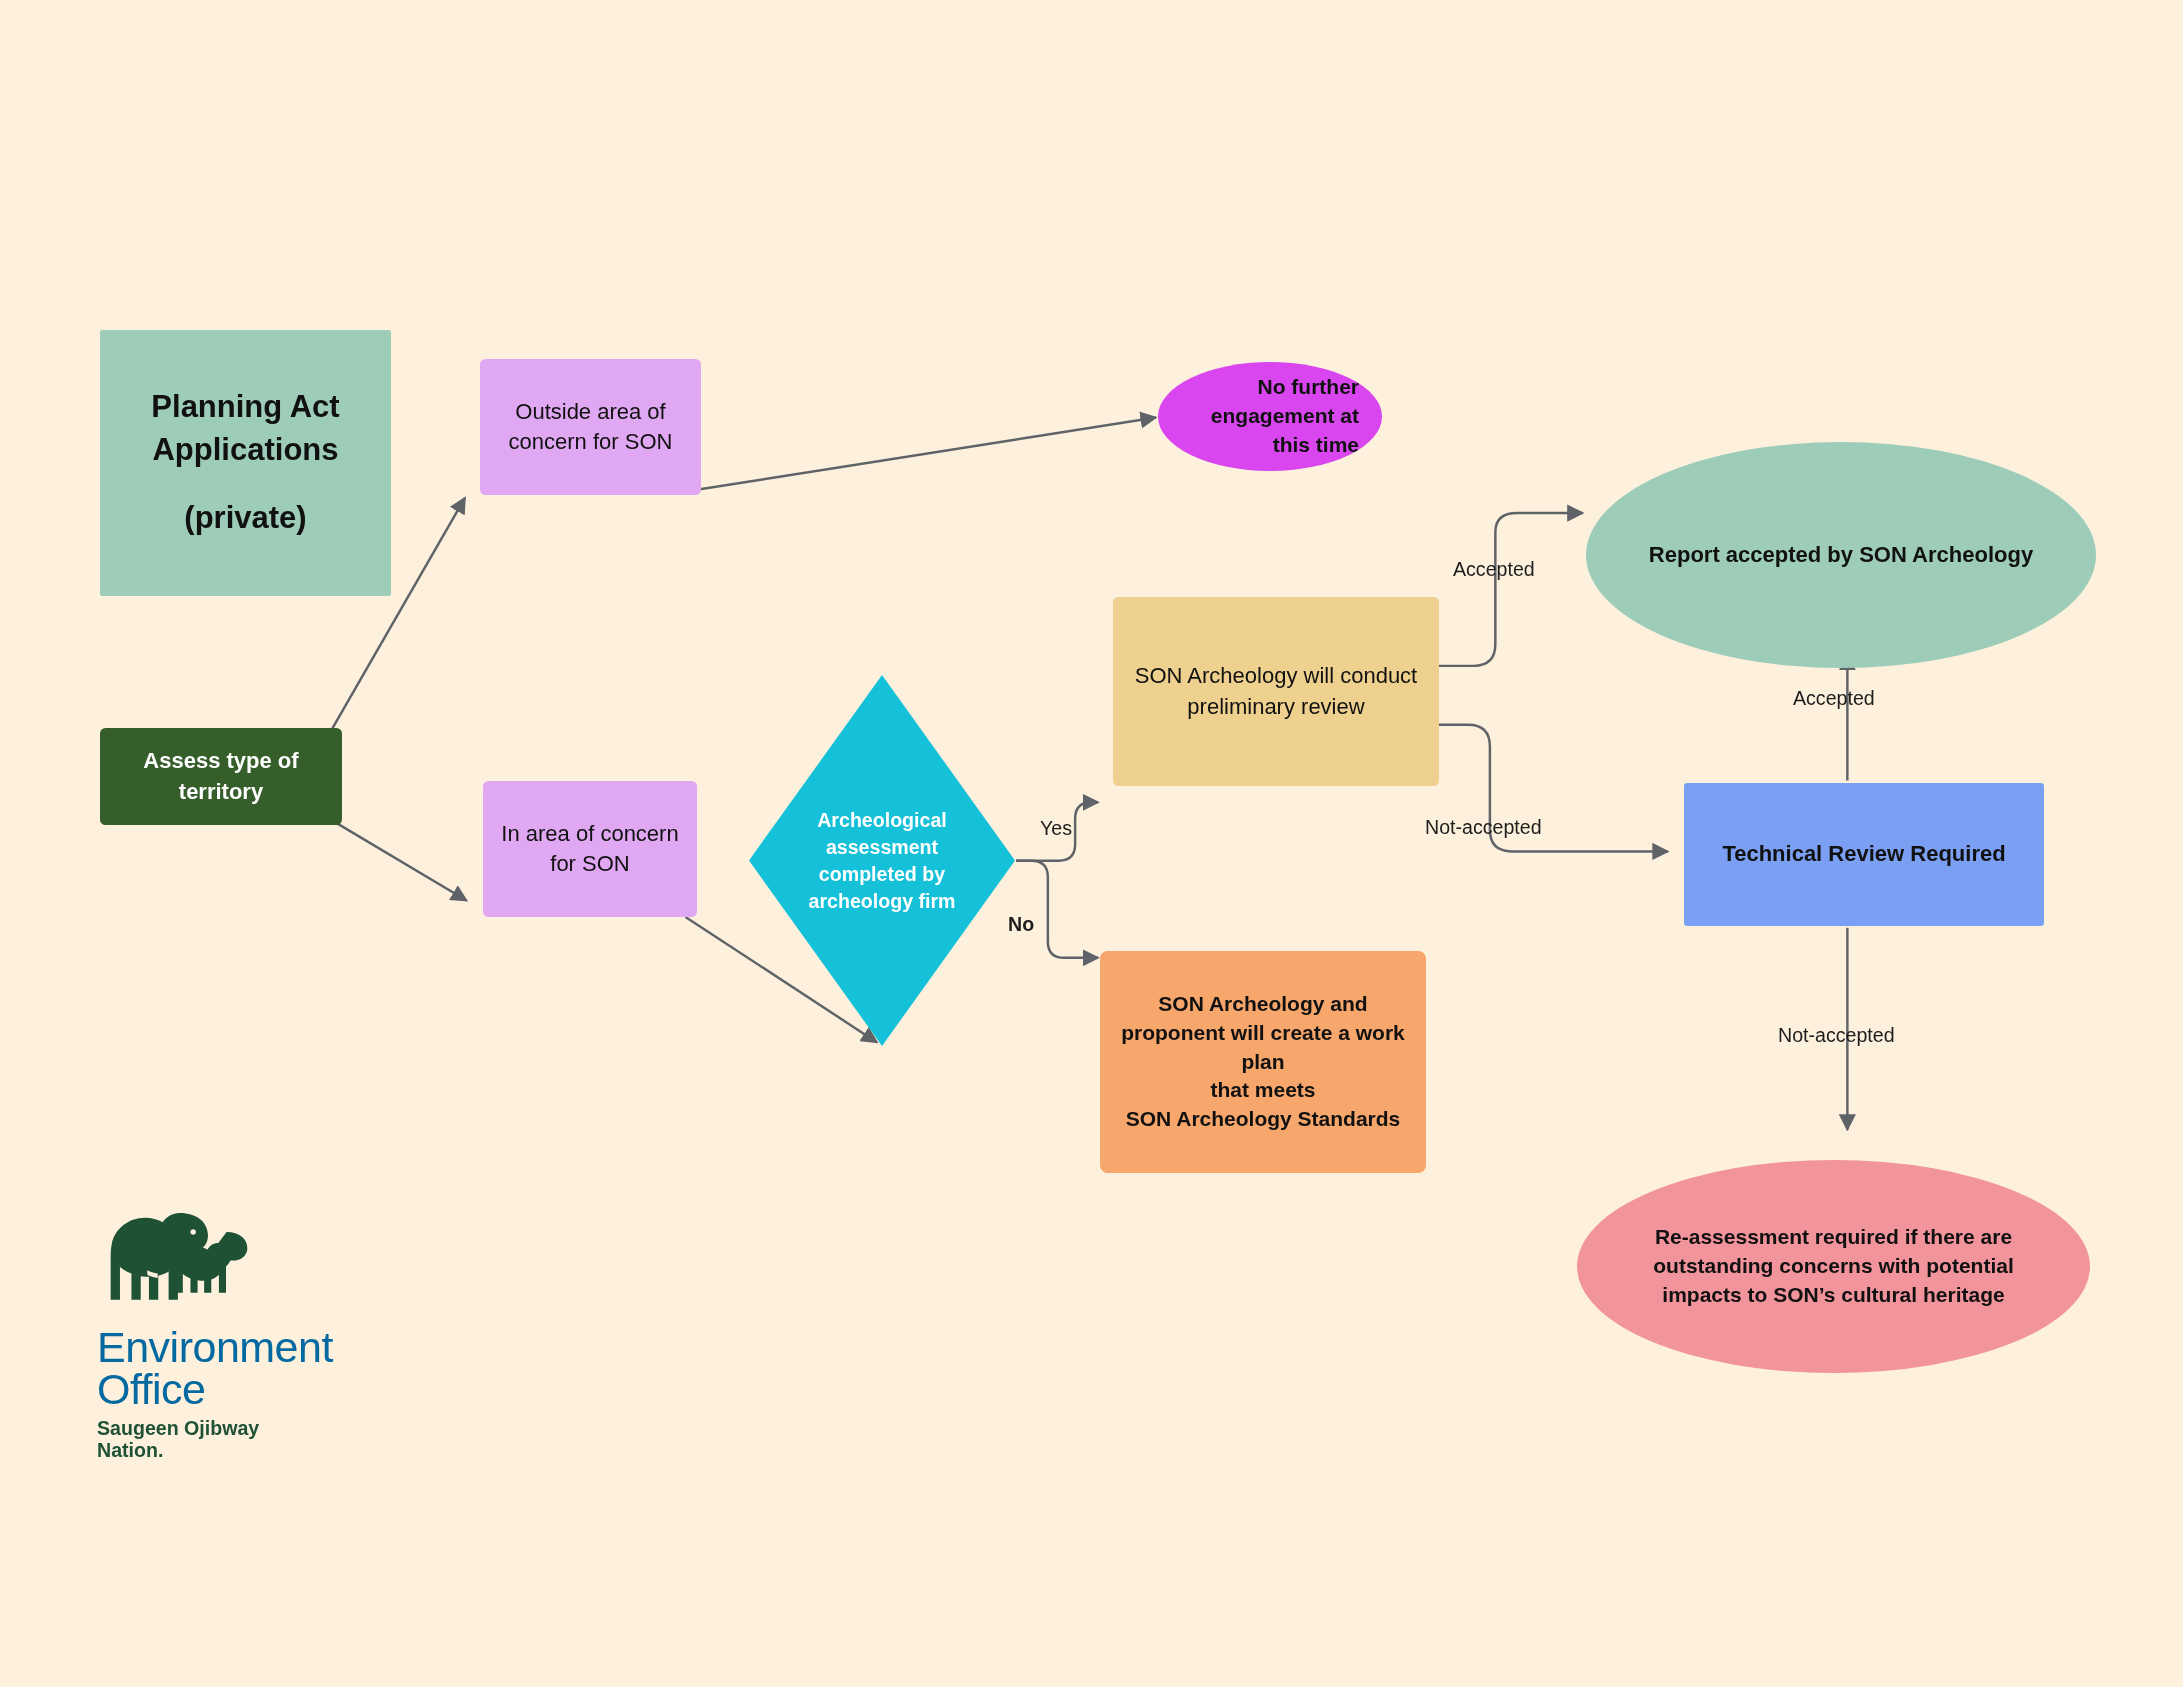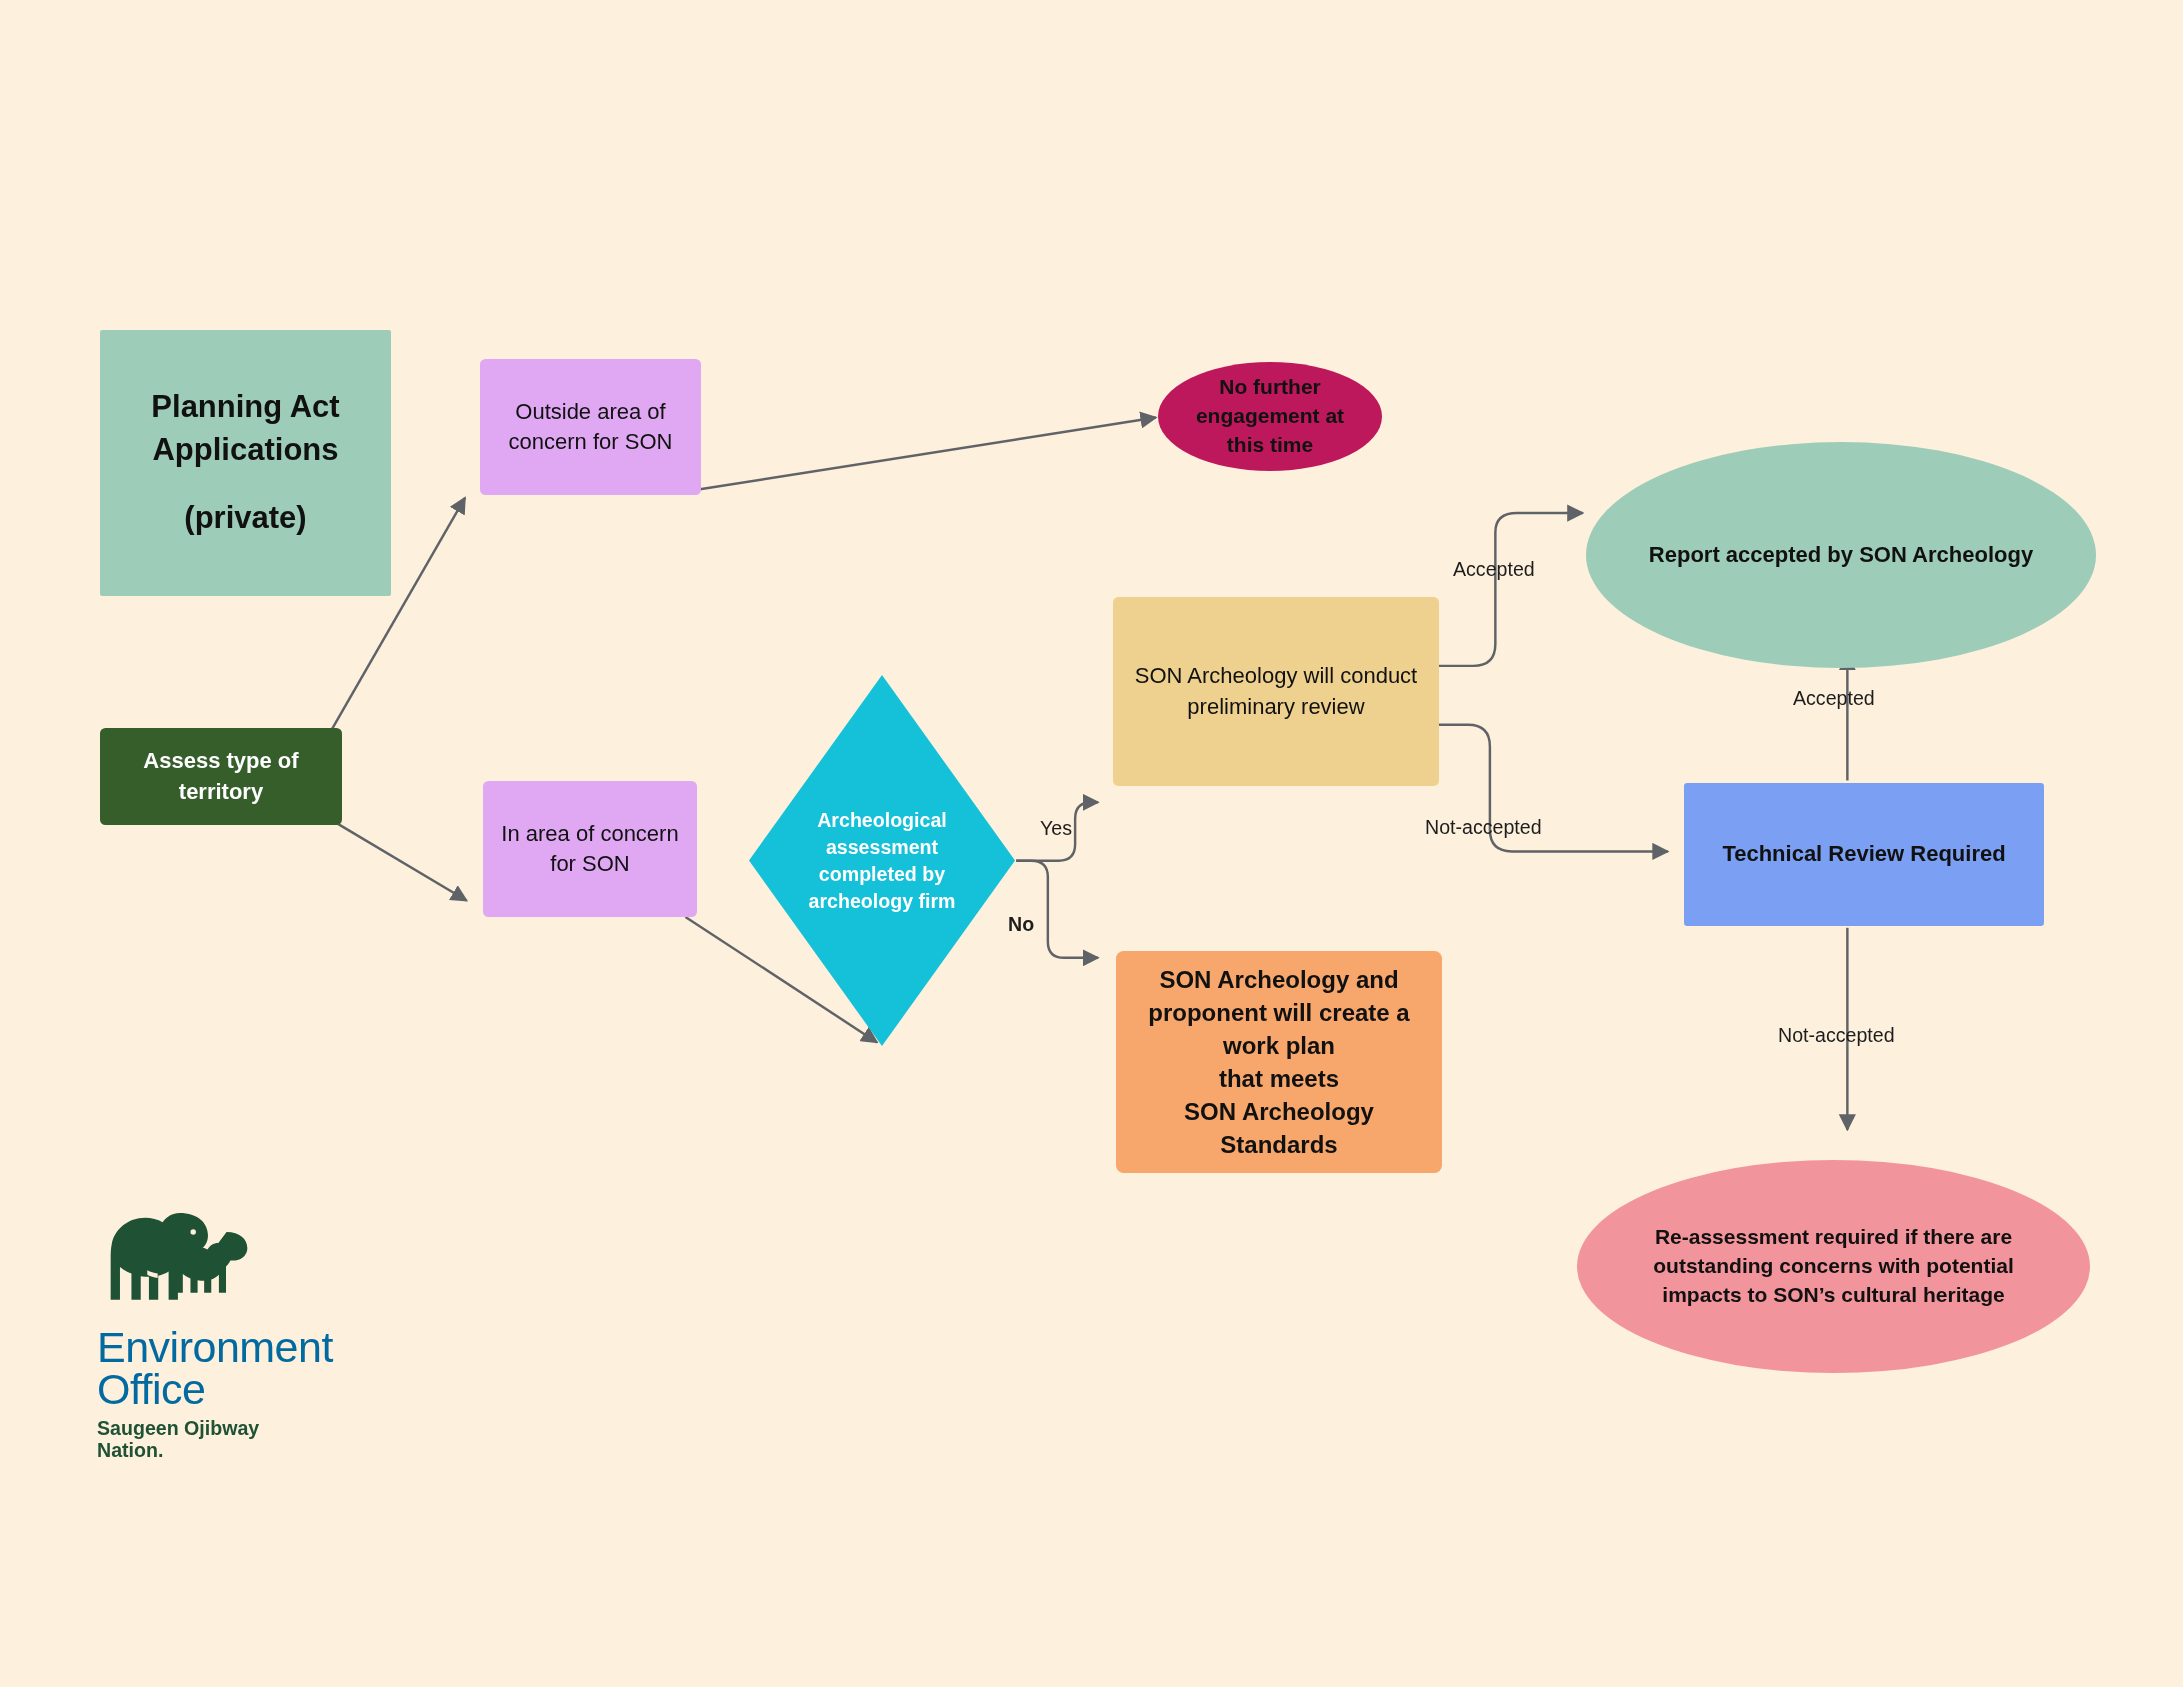--- a/index.html
+++ b/index.html
@@ -73,40 +73,40 @@
   }
   #n-diamond-label {
     position: absolute; left: 40px; right: 40px; top: 50%;
     transform: translateY(-50%);
     text-align: center; color: #ffffff;
     font-size: 19.6px; font-weight: 700; line-height: 1.38;
   }
 
   #n-nofurther {
     left: 1158px; top: 362px; width: 224px; height: 109px;
-    background: #be185d;
+    background: #d946ef;
     font-size: 21px; font-weight: 700;
     padding: 0 23px;
+    text-align: right;
   }
 
   #n-prelim {
     left: 1100px; top: 597px; width: 326px; height: 189px;
     background: #efd18f;
     font-size: 22px; font-weight: 400;
     border-radius: 5.5px;
     padding: 0 14px;
   }
 
   #n-workplan {
     left: 1100px; top: 951px; width: 326px; height: 222px;
     background: #f7a76c;
-    font-size: 24px; font-weight: 700;
+    font-size: 21px; font-weight: 700;
     border-radius: 7.6px;
     padding: 0 12px;
-    margin-left: 16px;
   }
 
   #n-reportaccepted {
     left: 1586px; top: 442px; width: 510px; height: 226px;
     background: #9dccb8;
     font-size: 22px; font-weight: 700;
     padding: 0 33px;
   }
 
   #n-techreview {

